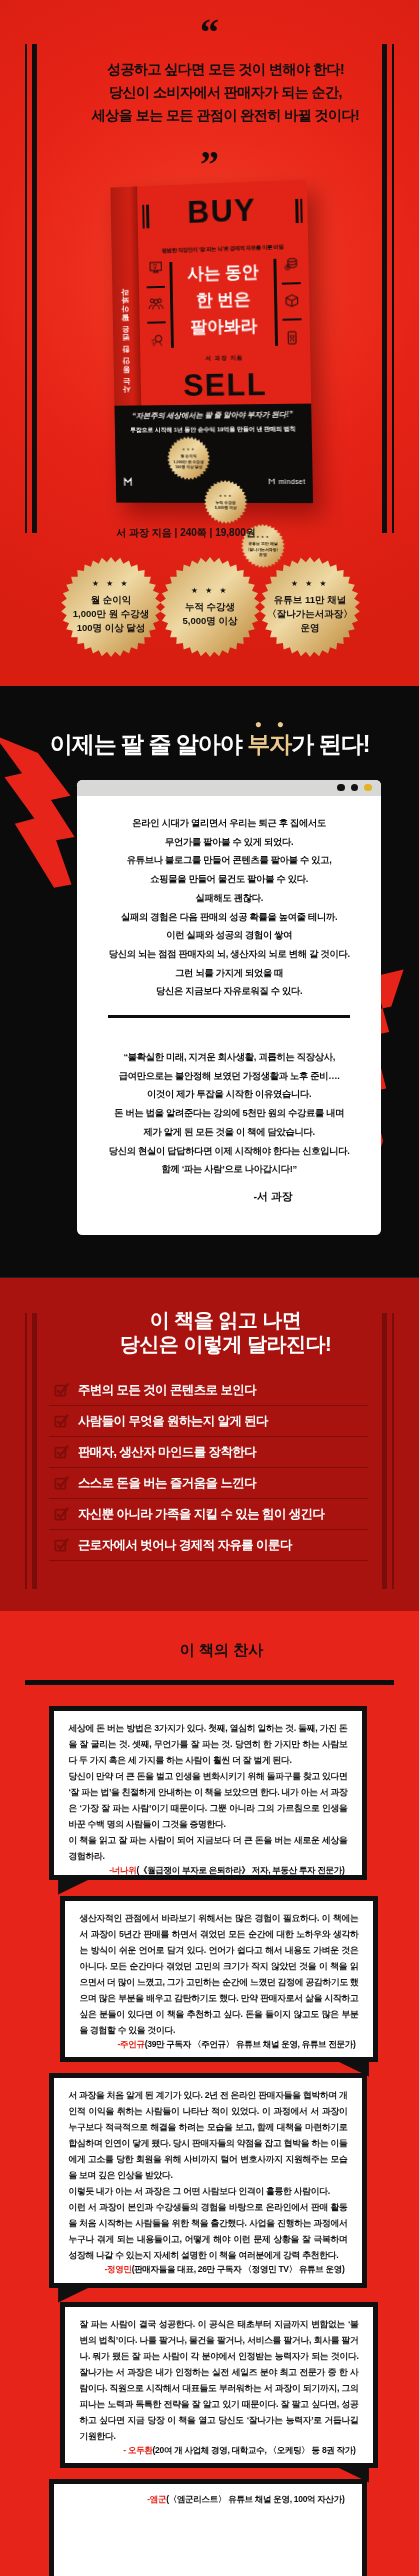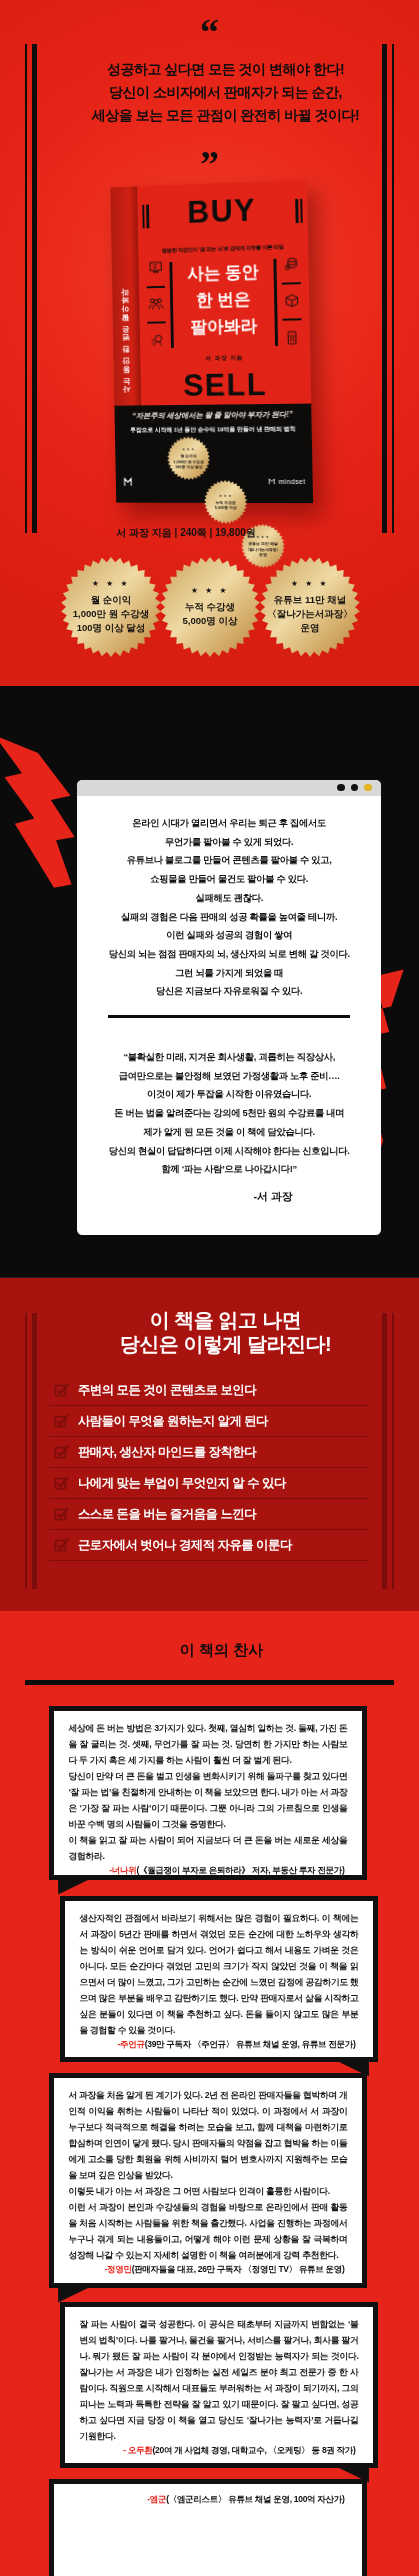--- a/index.html
+++ b/index.html
@@ -273,20 +273,21 @@
       <div class="txt">
           <span class="stars">★ ★ ★</span>
         <span class="lines">유튜브 11만 채널
 〈잘나가는서과장〉
 운영</span>
         </div>
     </div>
   </section>
 
   <section class="abs sec-pitch">
+    <div class="abs ctr pitch-head"><span>이제는 팔 줄 알아야 </span><span class="em-gold">부자</span><span>가 된다!</span></div>
 
     <svg class="bolt" style="left:-6.2px;top:49px" width="88" height="165" viewBox="0 0 170 320">
       <path d="M0 0 L85 35 L148 118 L110 126 L156 198 L120 204 L150 290 L116 296 L40 172 L78 162 L20 82 L54 74 Z" fill="#e7241a"></path>
     </svg>
     <svg class="bolt" style="left:342px;top:283px" width="77" height="237" viewBox="0 0 150 460">
       <path d="M120 0 L62 14 L92 122 L60 128 L86 232 L56 238 L80 334 L38 460 L28 302 L58 296 L34 192 L66 186 L42 84 L96 72 Z" fill="#e7241a"></path>
     </svg>
 
     <div class="abs browser">
       <div class="bar">
@@ -347,28 +348,28 @@
             <rect x="3" y="7" width="22" height="22" rx="3" fill="none" stroke="#7f0e0b" stroke-width="4"></rect>
             <path d="M8 17 L14 24 L31 3" fill="none" stroke="#7f0e0b" stroke-width="5"></path>
           </svg>
         <span class="lbl">판매자, 생산자 마인드를 장착한다</span>
         </div>
       <div class="chk-row">
         <svg class="box" viewBox="0 0 34 32">
             <rect x="3" y="7" width="22" height="22" rx="3" fill="none" stroke="#7f0e0b" stroke-width="4"></rect>
             <path d="M8 17 L14 24 L31 3" fill="none" stroke="#7f0e0b" stroke-width="5"></path>
           </svg>
-        <span class="lbl">나에게 맞는 부업이 무엇인지 알 수 있다</span>
-        </div>
-      <div class="chk-row">
-        <svg class="box" viewBox="0 0 34 32">
-            <rect x="3" y="7" width="22" height="22" rx="3" fill="none" stroke="#7f0e0b" stroke-width="4"></rect>
-            <path d="M8 17 L14 24 L31 3" fill="none" stroke="#7f0e0b" stroke-width="5"></path>
-          </svg>
         <span class="lbl">스스로 돈을 버는 즐거움을 느낀다</span>
+        </div>
+      <div class="chk-row">
+        <svg class="box" viewBox="0 0 34 32">
+            <rect x="3" y="7" width="22" height="22" rx="3" fill="none" stroke="#7f0e0b" stroke-width="4"></rect>
+            <path d="M8 17 L14 24 L31 3" fill="none" stroke="#7f0e0b" stroke-width="5"></path>
+          </svg>
+        <span class="lbl">자신뿐 아니라 가족을 지킬 수 있는 힘이 생긴다</span>
         </div>
       <div class="chk-row">
         <svg class="box" viewBox="0 0 34 32">
             <rect x="3" y="7" width="22" height="22" rx="3" fill="none" stroke="#7f0e0b" stroke-width="4"></rect>
             <path d="M8 17 L14 24 L31 3" fill="none" stroke="#7f0e0b" stroke-width="5"></path>
           </svg>
         <span class="lbl">근로자에서 벗어나 경제적 자유를 이룬다</span>
         </div>
     </div>
   </section>

